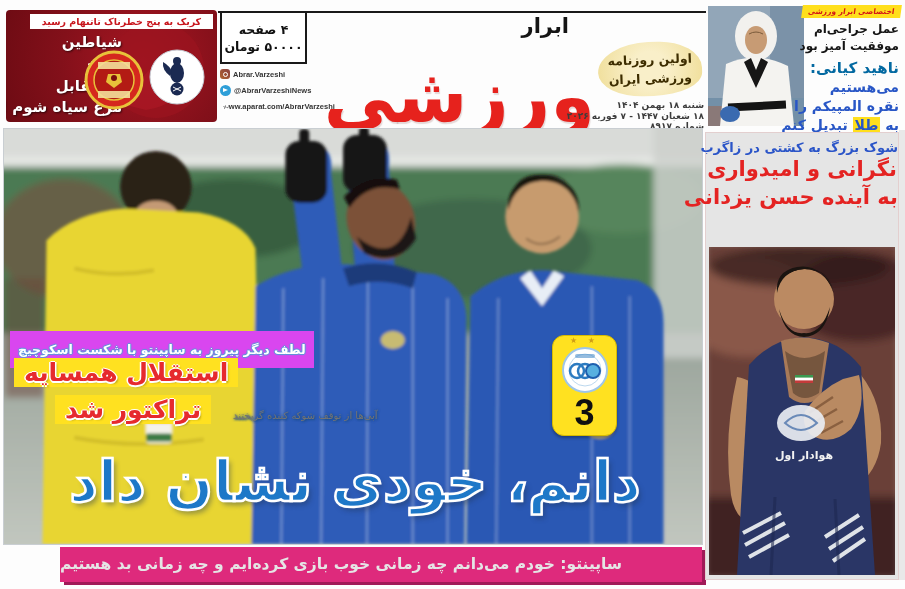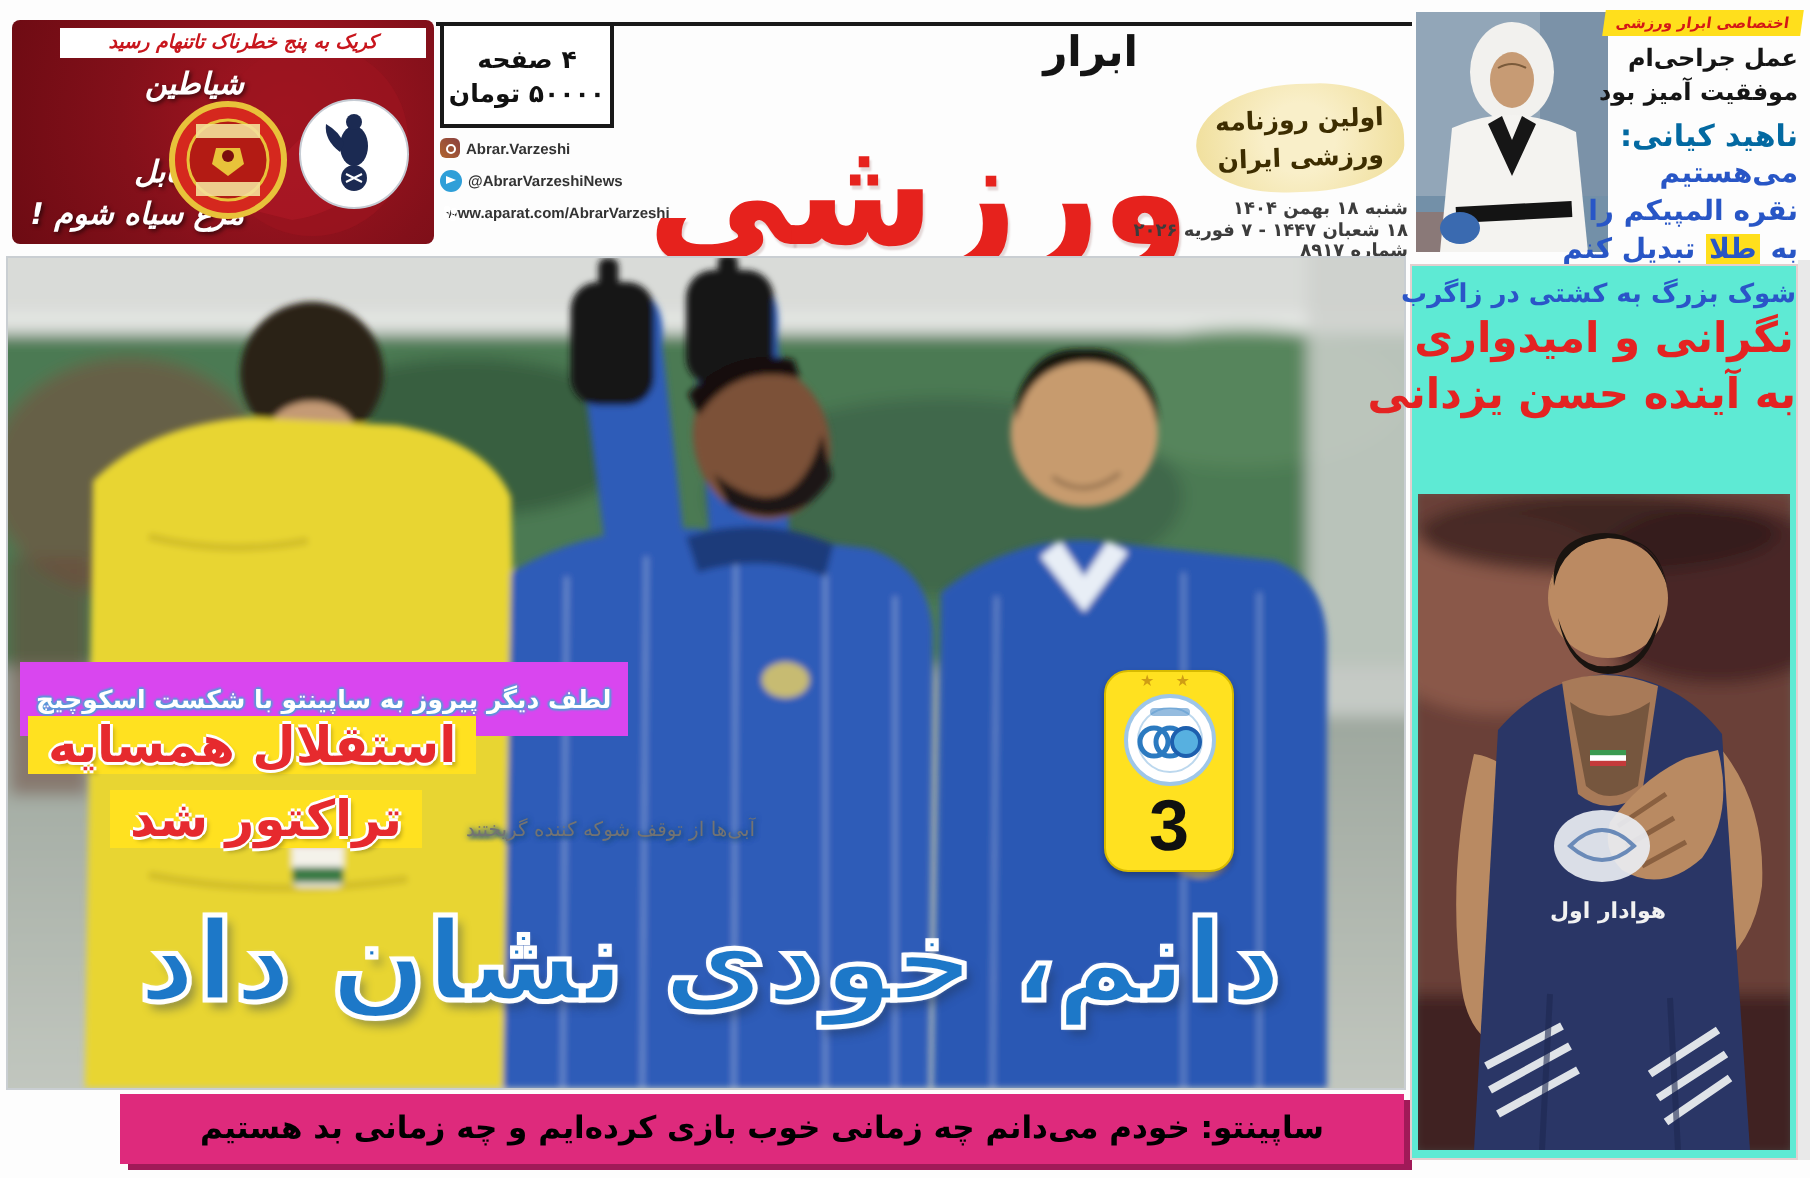--- a/index.html
+++ b/index.html
@@ -5,21 +5,21 @@
   html,body{margin:0;padding:0;background:#ffffff;}
   #page{position:relative;width:905px;height:589px;background:#fdfdfd;overflow:hidden;
         font-family:"DejaVu Sans",sans-serif;}
   .fa{direction:rtl;font-family:"DejaVu Sans",sans-serif;}
   .ltr{direction:ltr;font-family:"Liberation Sans","DejaVu Sans",sans-serif;}
   .abs{position:absolute;}
 
   
   #promo{left:6px;top:10px;width:211px;height:112px;border-radius:4px;
          background:radial-gradient(circle at 65% 45%, #a81622 0%, #83101a 55%, #6d0b13 100%);
-         overflow:hidden;font-style:italic;}
+         overflow:hidden;}
   #promo .kicker{position:absolute;left:24px;right:4px;top:4px;height:15px;background:#fff;
          color:#c8161d;font-size:9.5px;font-weight:bold;text-align:center;line-height:15px;white-space:nowrap;}
   #promo .headline{position:absolute;left:6px;top:22px;width:110px;color:#fff;font-weight:900;
          font-size:15px;line-height:1.45;text-align:right;text-shadow:1px 1px 2px rgba(0,0,0,.6);}
   #promo .headline div{white-space:nowrap;}
   #mu-crest{position:absolute;left:78px;top:40px;}
   #spurs-crest{position:absolute;left:142px;top:38px;}
 
   
   #hairline{left:218px;top:11px;width:488px;height:2px;background:#191919;}
@@ -86,24 +86,24 @@
         font-weight:900;font-family:"Liberation Sans",sans-serif;letter-spacing:.5px;}
   #azar-shield .ribbon{position:absolute;left:-3px;right:-3px;bottom:6px;height:10px;background:#c41a1a;
         color:#ffd94a;font-size:5.5px;font-weight:900;text-align:center;line-height:10px;
         font-family:"Liberation Sans",sans-serif;letter-spacing:1px;}
   #deck{left:233px;top:410px;color:#737373;font-weight:400;font-size:10px;white-space:nowrap;
         text-shadow:0 0 3px #1d4f8a,1px 1px 2px #1d4f8a;}
   #bigheadline{left:15px;top:437px;width:680px;text-align:center;font-size:56px;font-weight:900;color:#1d78c8;
         white-space:nowrap;-webkit-text-stroke:2.5px #ffffff;
         text-shadow:0 0 2px #fff,3px 4px 5px rgba(30,50,80,.4);line-height:1.6;}
   #quotebar{left:60px;top:547px;width:642px;height:35px;background:#de2a7c;box-shadow:4px 3px 0 #a01a58;}
-  #quotebar div{color:#000000;font-size:15.5px;font-weight:900;text-align:center;line-height:35px;white-space:nowrap;}
-
-  
-  #rightcol{left:705px;top:132px;width:194px;height:448px;background:#5eead4;border:1px solid #e3cfcf;box-sizing:border-box;}
+  #quotebar div{color:#e5e5e5;font-size:15.5px;font-weight:900;text-align:left;line-height:35px;white-space:nowrap;}
+
+  
+  #rightcol{left:705px;top:132px;width:194px;height:448px;background:#e5e5e5;border:1px solid #e3cfcf;box-sizing:border-box;}
   #rightcol .kick{margin-top:7px;text-align:center;color:#2b55c8;font-size:13px;font-weight:900;white-space:nowrap;}
   #rightcol .h{text-align:center;color:#e42322;font-size:21px;font-weight:900;line-height:1.35;white-space:nowrap;}
   #wrestler-photo{position:absolute;left:3px;top:114px;}
   #page-edge{left:899px;top:130px;width:6px;height:450px;background:#e9e9e9;}
 </style>
 </head>
 <body>
 
 <div id="page">
 

